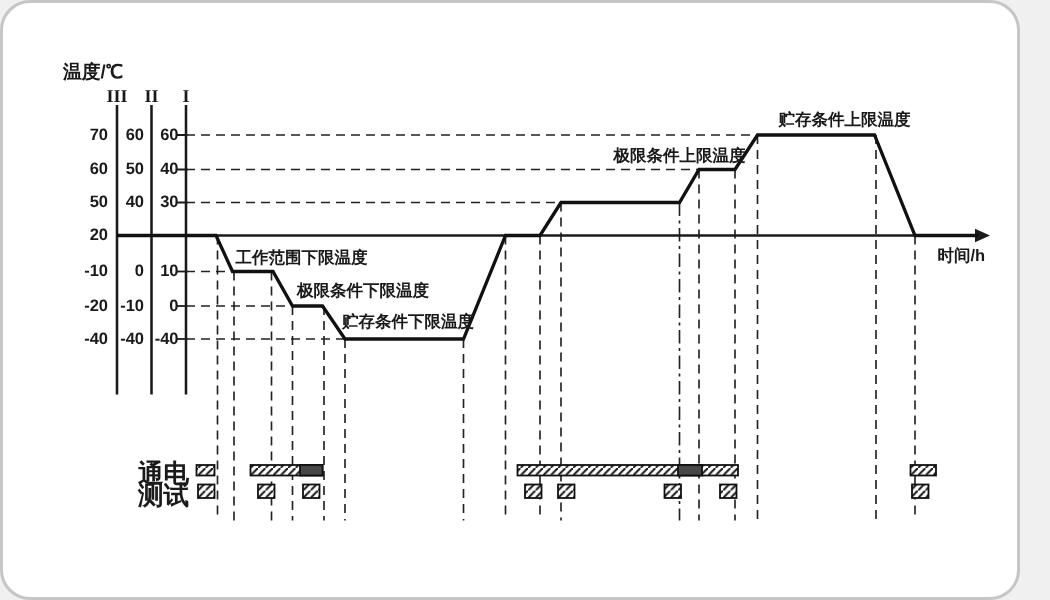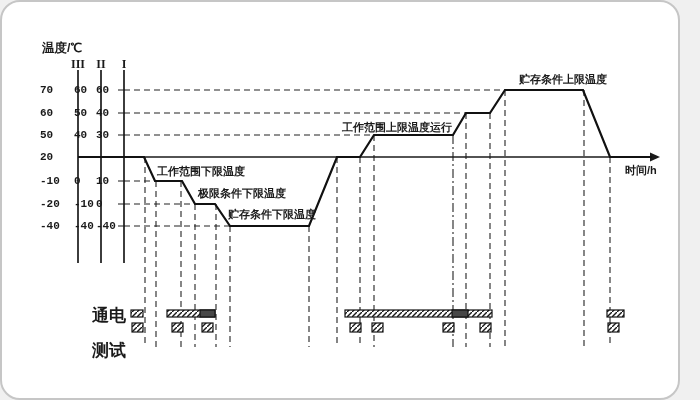--- a/index.html
+++ b/index.html
@@ -4,21 +4,21 @@
 <style>
   html,body{margin:0;padding:0;background:#f0f0f0;}
   #stage{
     position:relative;width:680px;height:400px;box-sizing:border-box;
     background:#ffffff;border:2px solid #c6c6c6;border-radius:20px;
     overflow:hidden;font-family:"Liberation Sans",sans-serif;color:#111;
   }
   #plot-svg{position:absolute;left:0;top:0;}
   .txt{position:absolute;white-space:nowrap;font-weight:bold;color:#1a1a1a;}
   .axis-title{font-size:12.5px;}
-  .num{font-size:11px;text-align:left;font-family:Liberation Mono, monospace;}
+  .num{font-size:11px;text-align:right;font-family:Liberation Sans, sans-serif;}
   .hdr{font-size:12px;text-align:center;font-family:"Liberation Serif",serif;}
   .anno{font-size:11px;}
   .row-label{font-size:17px;}
   .c3{left:38px;width:32px;}
   .c2{left:72px;width:22px;}
   .c1{left:94px;width:23px;}
   .r0{top:82px;} .r1{top:105px;} .r2{top:127px;} .r3{top:149px;}
   .r4{top:173px;} .r5{top:196px;} .r6{top:218px;}
   #watermark{
     position:absolute;left:606px;top:354px;font-size:24px;font-style:italic;
@@ -136,20 +136,20 @@
   <div class="txt num c2 r5">-10</div>
   <div class="txt num c1 r5">0</div>
 
   <div class="txt num c3 r6">-40</div>
   <div class="txt num c2 r6">-40</div>
   <div class="txt num c1 r6">-40</div>
 
   <div class="txt anno" style="left:196px;top:184px;">极限条件下限温度</div>
   <div class="txt anno" style="left:155px;top:162px;">工作范围下限温度</div>
   <div class="txt anno" style="left:226px;top:205px;">贮存条件下限温度</div>
-  <div class="txt anno" style="left:340px;top:118px;">工作范围上限温度运行</div>
+  <div class="txt anno" style="left:407px;top:94px;">极限条件上限温度</div>
   <div class="txt anno" style="left:497px;top:70px;padding-left:20px;">贮存条件上限温度</div>
 
   <div class="txt row-label" style="left:90px;top:302px;">通电</div>
-  <div class="txt row-label" style="left:90px;top:317px;margin-top:20px;">测试</div>
+  <div class="txt row-label" style="left:90px;top:317px;">测试</div>
 
 
 </div>
 
 </body></html>

